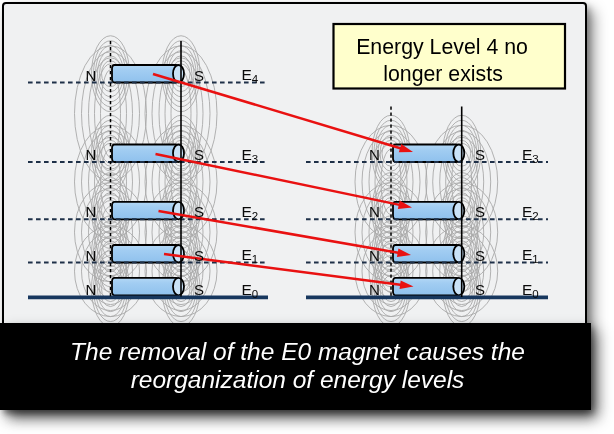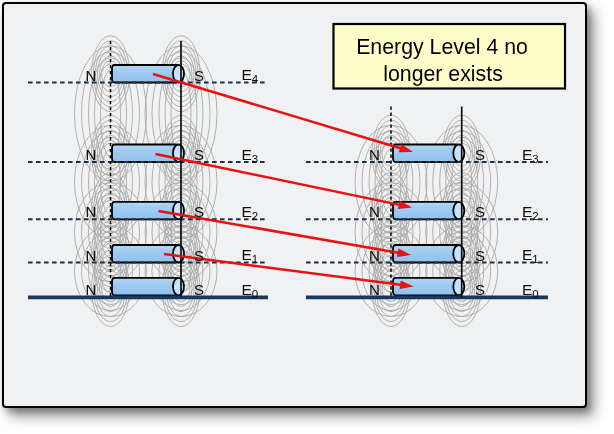--- a/index.html
+++ b/index.html
@@ -266,13 +266,16 @@
 <text x="241.5" y="260.00" font-size="15.5" fill="#0a0a0a">E<tspan font-size="11.5" dy="3">1</tspan></text>
 <text x="241.5" y="294.80" font-size="15.5" fill="#0a0a0a">E<tspan font-size="11.5" dy="3">0</tspan></text>
 <text x="522" y="159.50" font-size="15.5" fill="#0a0a0a">E<tspan font-size="11.5" dy="3">3</tspan></text>
 <text x="522" y="216.80" font-size="15.5" fill="#0a0a0a">E<tspan font-size="11.5" dy="3">2</tspan></text>
 <text x="522" y="260.00" font-size="15.5" fill="#0a0a0a">E<tspan font-size="11.5" dy="3">1</tspan></text>
 <text x="522" y="294.80" font-size="15.5" fill="#0a0a0a">E<tspan font-size="11.5" dy="3">0</tspan></text>
 <rect x="333.5" y="24" width="231.5" height="64.5" fill="#ffffcc" stroke="#000" stroke-width="2.2"></rect>
 <text x="442" y="53.5" font-size="21.3" fill="#000" text-anchor="middle">Energy Level 4 no</text>
 <text x="443" y="80.5" font-size="21.3" fill="#000" text-anchor="middle">longer exists</text>
 </svg>
+<div id="banner">
+      <div>The removal of the E0 magnet causes the<br>reorganization of energy levels</div>
+    </div>
 </div>
 
 </body></html>

